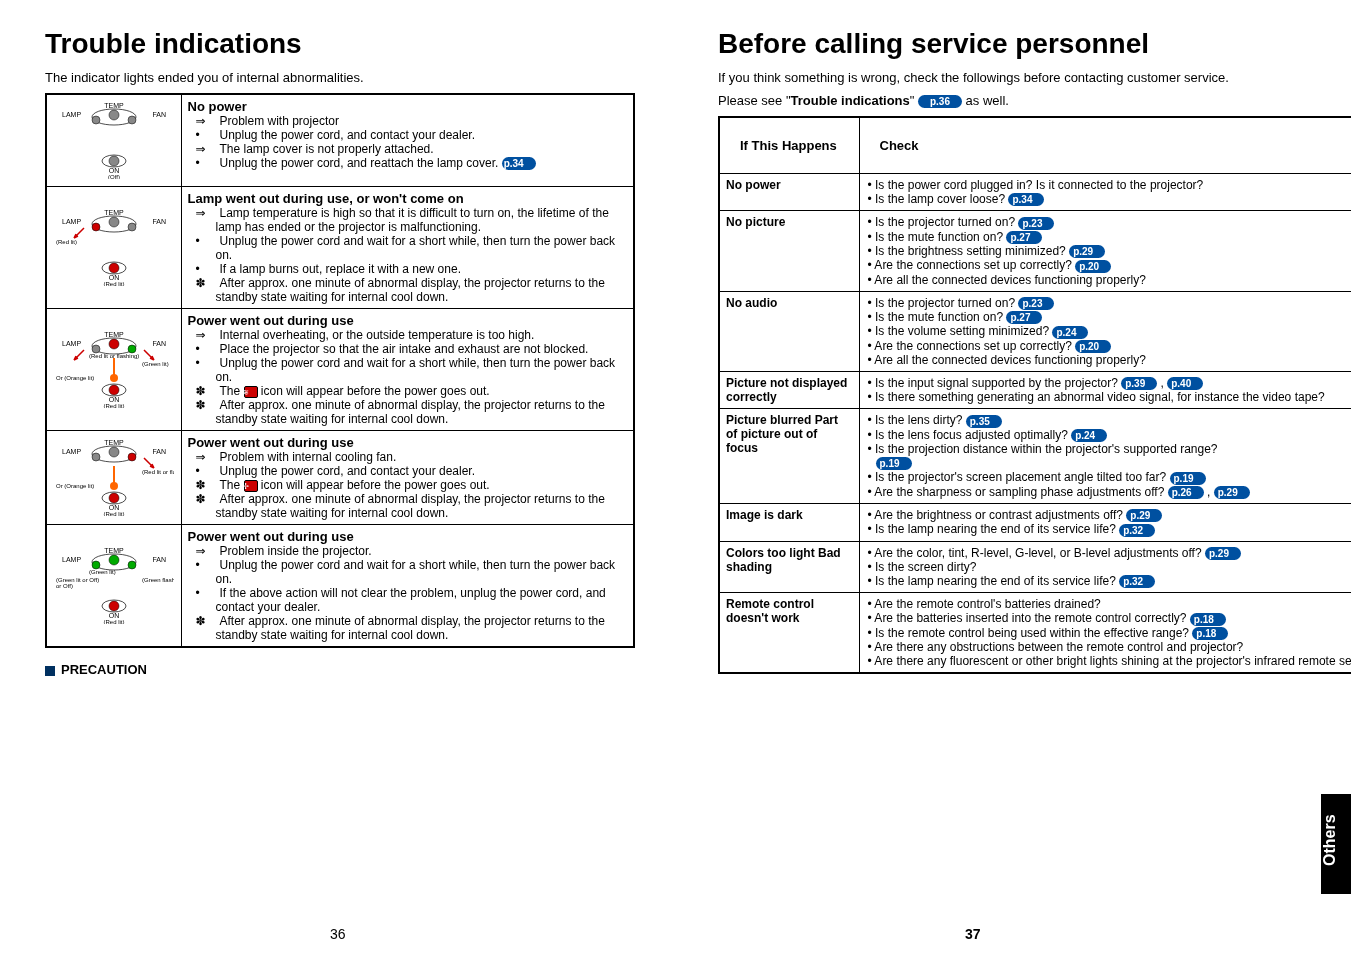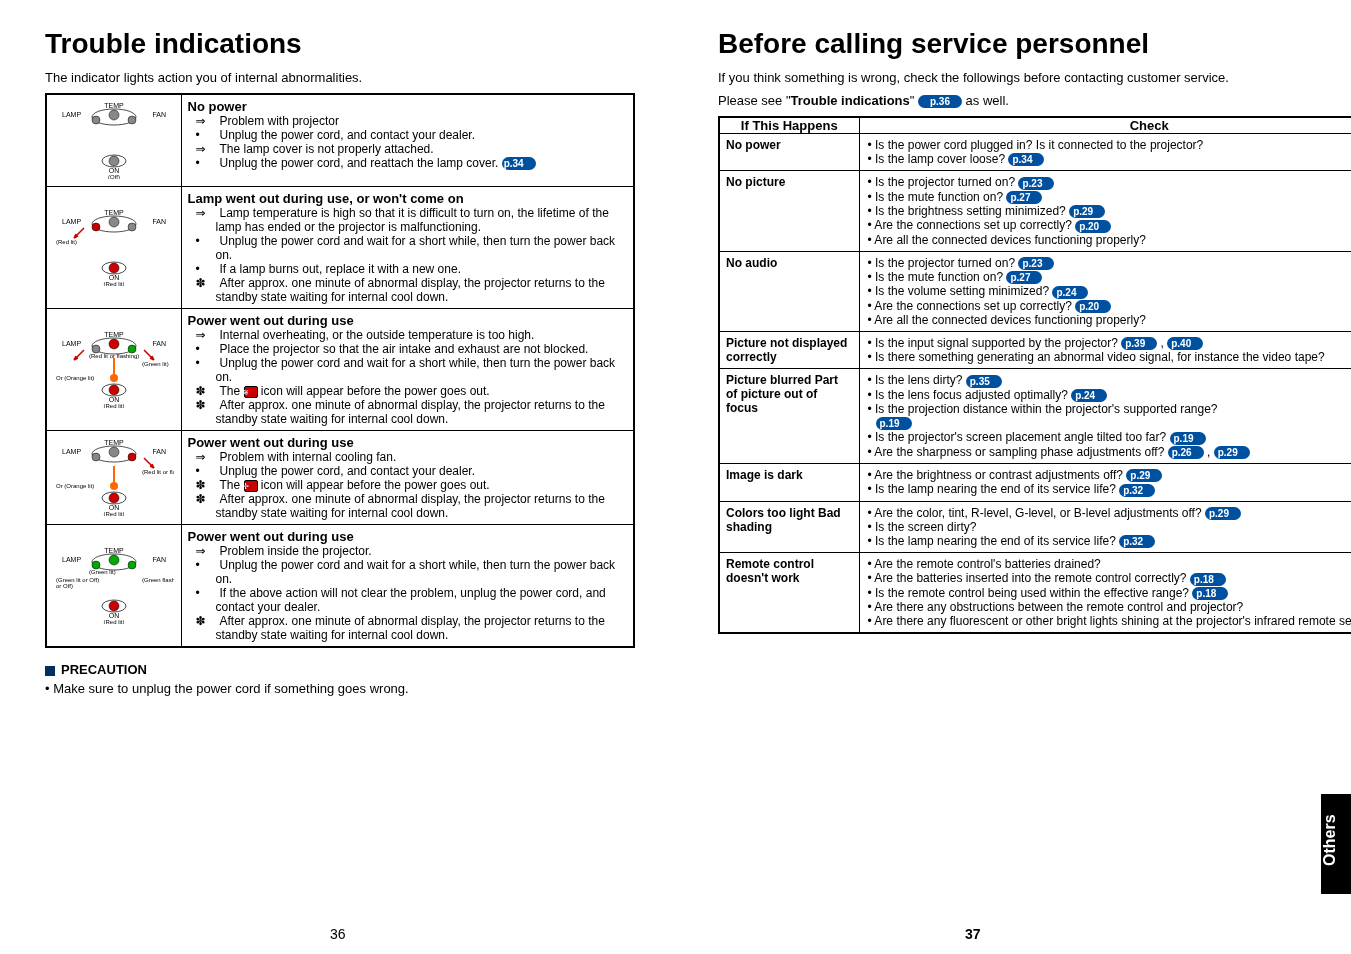--- a/index.html
+++ b/index.html
@@ -16,37 +16,37 @@
   .trouble-row td:first-child { width: 135px; text-align: center; vertical-align: middle; }
   .indic-svg { width: 120px; height: auto; }
   .trouble-desc .title { font-weight: bold; font-size: 13px; }
   .trouble-desc .arrow { display: inline-block; width: 14px; }
   .trouble-desc ul { list-style: none; padding-left: 18px; }
   .trouble-desc li { text-indent: -10px; padding-left: 10px; }
   .icon-tiny { display:inline-block; width:14px; height:12px; background:#c00; border:1px solid #000; border-radius:2px; vertical-align:middle; font-size:8px; color:#fff; text-align:center; line-height:12px; }
   .precaution-head { font-size: 13px; font-weight: bold; margin-top: 14px; }
   .precaution-head .sq { display:inline-block; width:10px; height:10px; background:#003060; margin-right:6px; vertical-align:middle;}
   .precaution-text { font-size: 13px; margin-top: 4px; }
-  .check-tbl th { font-weight: bold; text-align: center; border:1px solid #000; padding:0; font-size:13px;}
+  .check-tbl th { font-weight: bold; border:1px solid #000; padding:20px; font-size:13px;}
   .check-tbl td { font-size: 12px; }
   .check-tbl td:first-child { font-weight: bold; width: 140px; }
   .check-tbl ul { list-style: none; }
   .check-tbl li { padding-left: 10px; text-indent: -8px; }
   .pagenum { position: absolute; bottom: 12px; font-size: 14px; text-align: center; }
   .pnum-left { left: 330px; }
   .pnum-right { left: 965px; font-weight: bold; }
   .side-tab { position: absolute; right: 0; bottom: 60px; width: 30px; height: 100px; background: #000; color: #fff; writing-mode: vertical-rl; transform: rotate(180deg); text-align: center; font-weight: bold; font-size: 16px; padding-top:8px; }
   svg text { font-family: Arial; }
 </style>
 </head>
 <body>
 
 <div class="page page-left">
   <h1>Trouble indications</h1>
-  <p class="intro">The indicator lights action you of internal abnormalities.</p>
+  <p class="intro">The indicator lights ended you of internal abnormalities.</p>
   <table class="tbl">
     <tbody id="trouble-body">
         <tr class="trouble-row">
           <td><svg class="indic-svg" viewBox="0 0 120 80">
     <text x="60" y="9" font-size="7" text-anchor="middle">TEMP</text>
     <circle cx="60" cy="16" r="5" fill="#888" stroke="#000" stroke-width="0.5"></circle>
     <ellipse cx="60" cy="18" rx="22" ry="8" fill="none" stroke="#000" stroke-width="0.7"></ellipse>
     <text x="8" y="18" font-size="7">LAMP</text>
     <circle cx="42" cy="21" r="4" fill="#888" stroke="#000" stroke-width="0.5"></circle>
     <text x="112" y="18" font-size="7" text-anchor="end">FAN</text>
@@ -180,21 +180,20 @@
               <li><span class="arrow">⇒</span>Problem inside the projector.</li>
               <li><span class="arrow">•</span>Unplug the power cord and wait for a short while, then turn the power back on.</li>
               <li><span class="arrow">•</span>If the above action will not clear the problem, unplug  the power cord, and contact your dealer.</li>
               <li><span class="arrow">✽</span>After approx. one minute of abnormal display, the projector returns to the standby state waiting for internal cool down.</li>
             </ul>
           </td>
         </tr>
       </tbody>
   </table>
   <div class="precaution-head"><span class="sq"></span><span>PRECAUTION</span></div>
-  <div class="precaution-text">• Make sure to unplug the power cord if something goes wrong.</div>
 </div>
 
 <div class="page page-right">
   <h1>Before calling service personnel</h1>
   <p class="intro">If you think something is wrong, check the followings before contacting customer service.</p>
   <p class="intro">
     <span>Please see "</span><b>Trouble indications</b><span>" </span><span class="pref">p.36</span><span> as well.</span>
   </p>
   <table class="tbl check-tbl">
     <thead>

